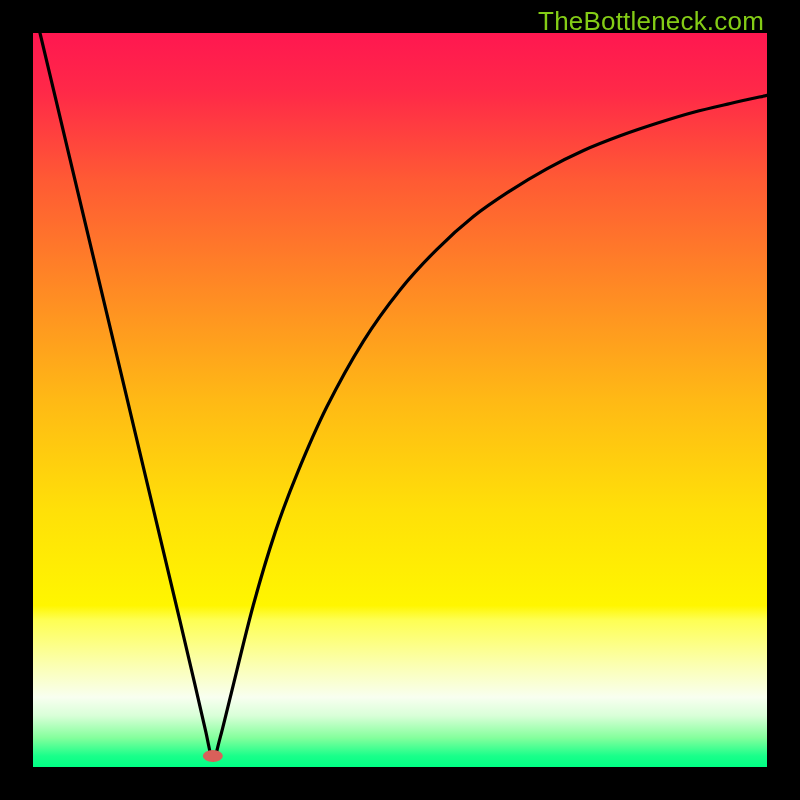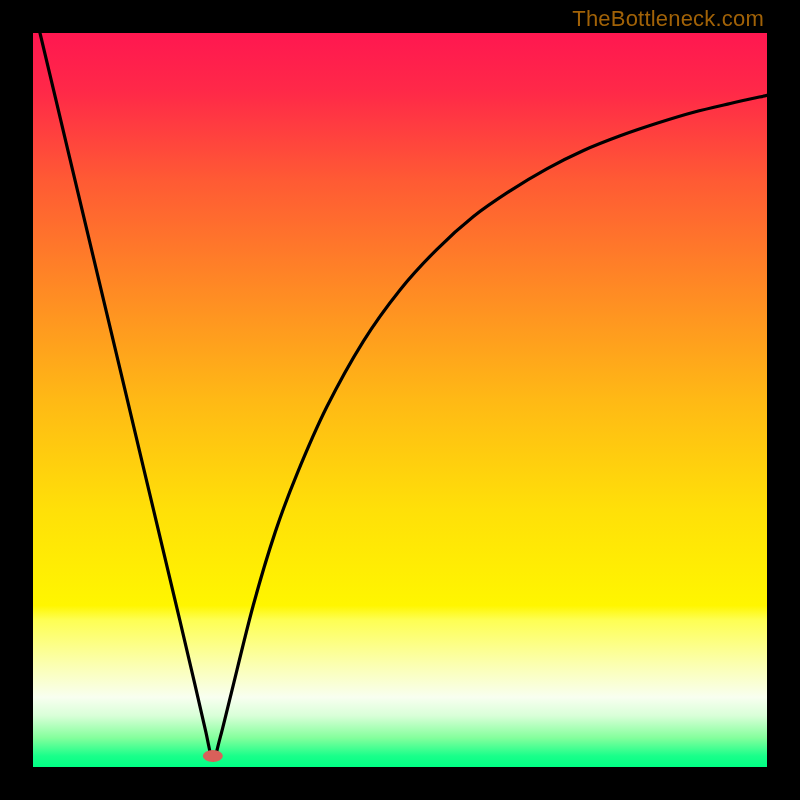--- a/index.html
+++ b/index.html
@@ -23,22 +23,22 @@
     position: absolute;
     left: 0;
     top: 0;
     width: 734px;
     height: 734px;
   }
   .watermark {
     position: absolute;
     top: 6px;
     right: 36px;
-    color: #a16207;
-    font-size: 22px;
+    color: #84cc16;
+    font-size: 26px;
     font-weight: 500;
     letter-spacing: 0.2px;
   }
 </style>
 </head>
 <body>
 
 <div class="watermark">TheBottleneck.com</div>
 
 <div class="frame">

